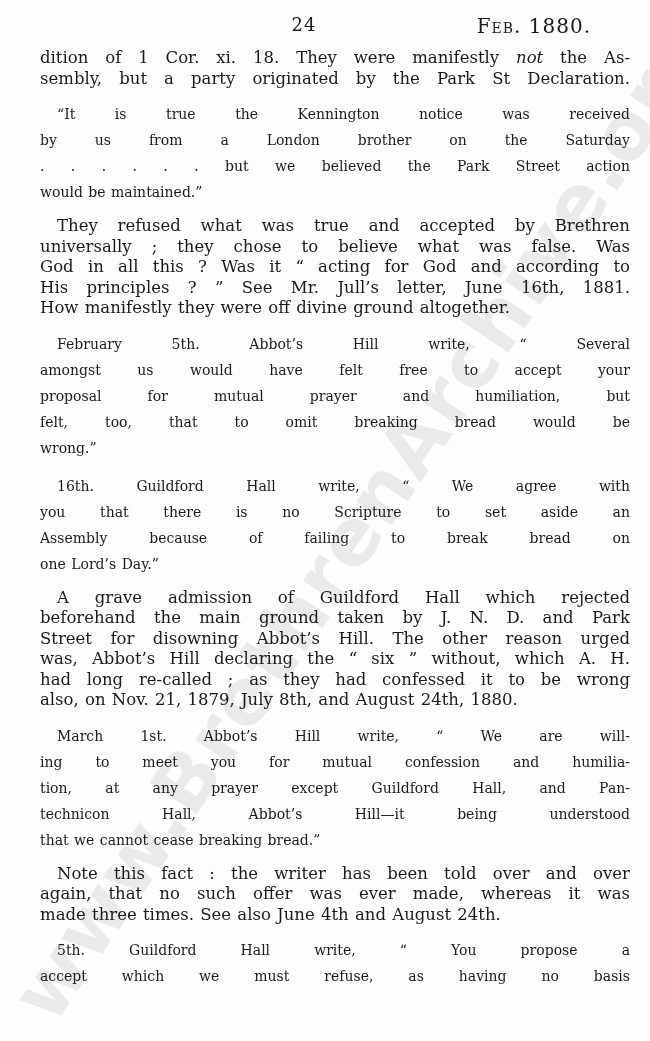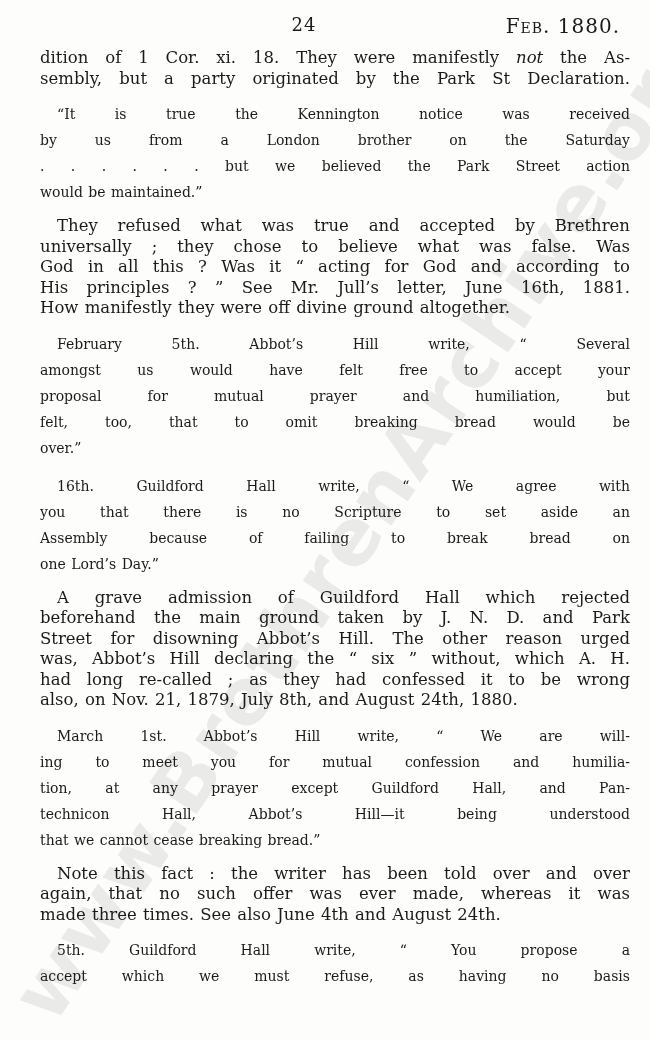--- a/index.html
+++ b/index.html
@@ -49,21 +49,21 @@
     position: absolute;
     left: 0;
     right: 62px;
     text-align: center;
     top: 0;
     font-size: 18px;
     letter-spacing: 1px;
   }
   .head-date {
     position: absolute;
-    right: 10px;
+    right: 39px;
     top: 0;
     font-variant: small-caps;
     font-size: 20px;
     letter-spacing: 1px;
   }
   .para {
     margin: 11px 0 0 0;
     padding: 0;
   }
   .para.first {
@@ -119,21 +119,21 @@
           <span class="line">universally ; they chose to believe what was false.  Was</span>
           <span class="line">God in all this ?  Was it “ acting for God and according to</span>
           <span class="line">His principles ? ”  See Mr. Jull’s letter, June 16th, 1881.</span>
           <span class="line last">How manifestly they were off divine ground altogether.</span>
         </p>
         <p class="para large">
           <span class="line indent">February 5th.  Abbot’s Hill write, “ Several</span>
           <span class="line">amongst us would have felt free to accept your</span>
           <span class="line">proposal for mutual prayer and humiliation, but</span>
           <span class="line">felt, too, that to omit breaking bread would be</span>
-          <span class="line last">over.”</span>
+          <span class="line last">wrong.”</span>
         </p>
         <p class="para large">
           <span class="line indent">16th.  Guildford Hall write, “ We agree with</span>
           <span class="line">you that there is no Scripture to set aside an</span>
           <span class="line">Assembly because of failing to break bread on</span>
           <span class="line last">one Lord’s Day.”</span>
         </p>
         <p class="para small">
           <span class="line indent">A grave admission of Guildford Hall which rejected</span>
           <span class="line">beforehand the main ground taken by J. N. D. and Park</span>

